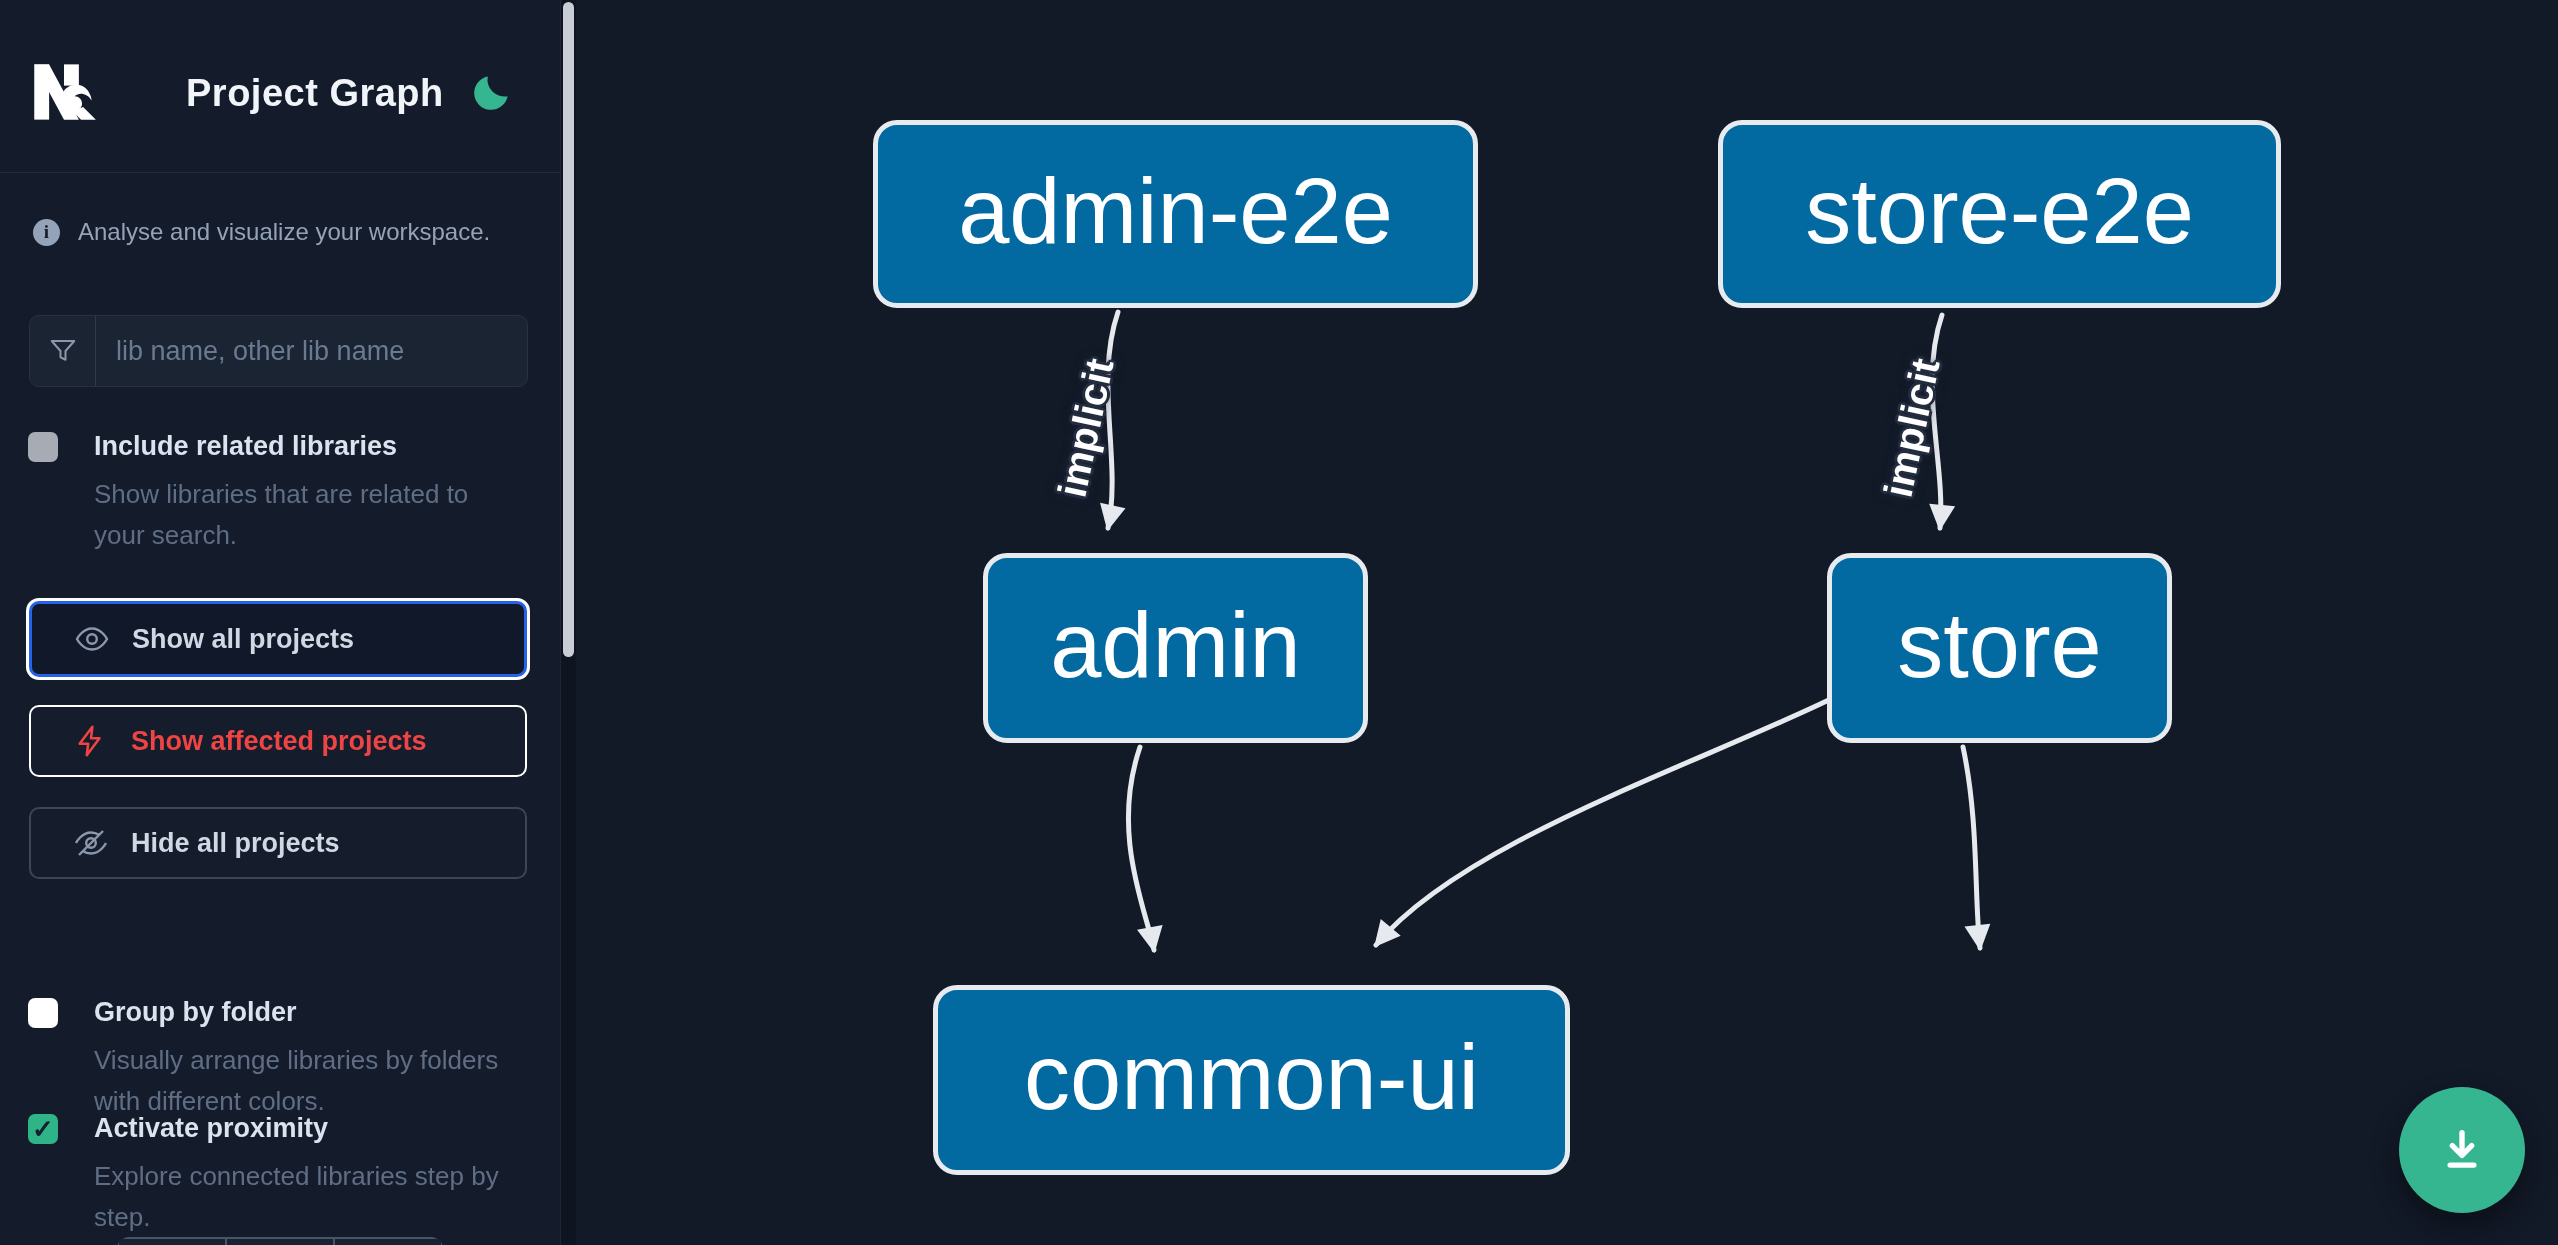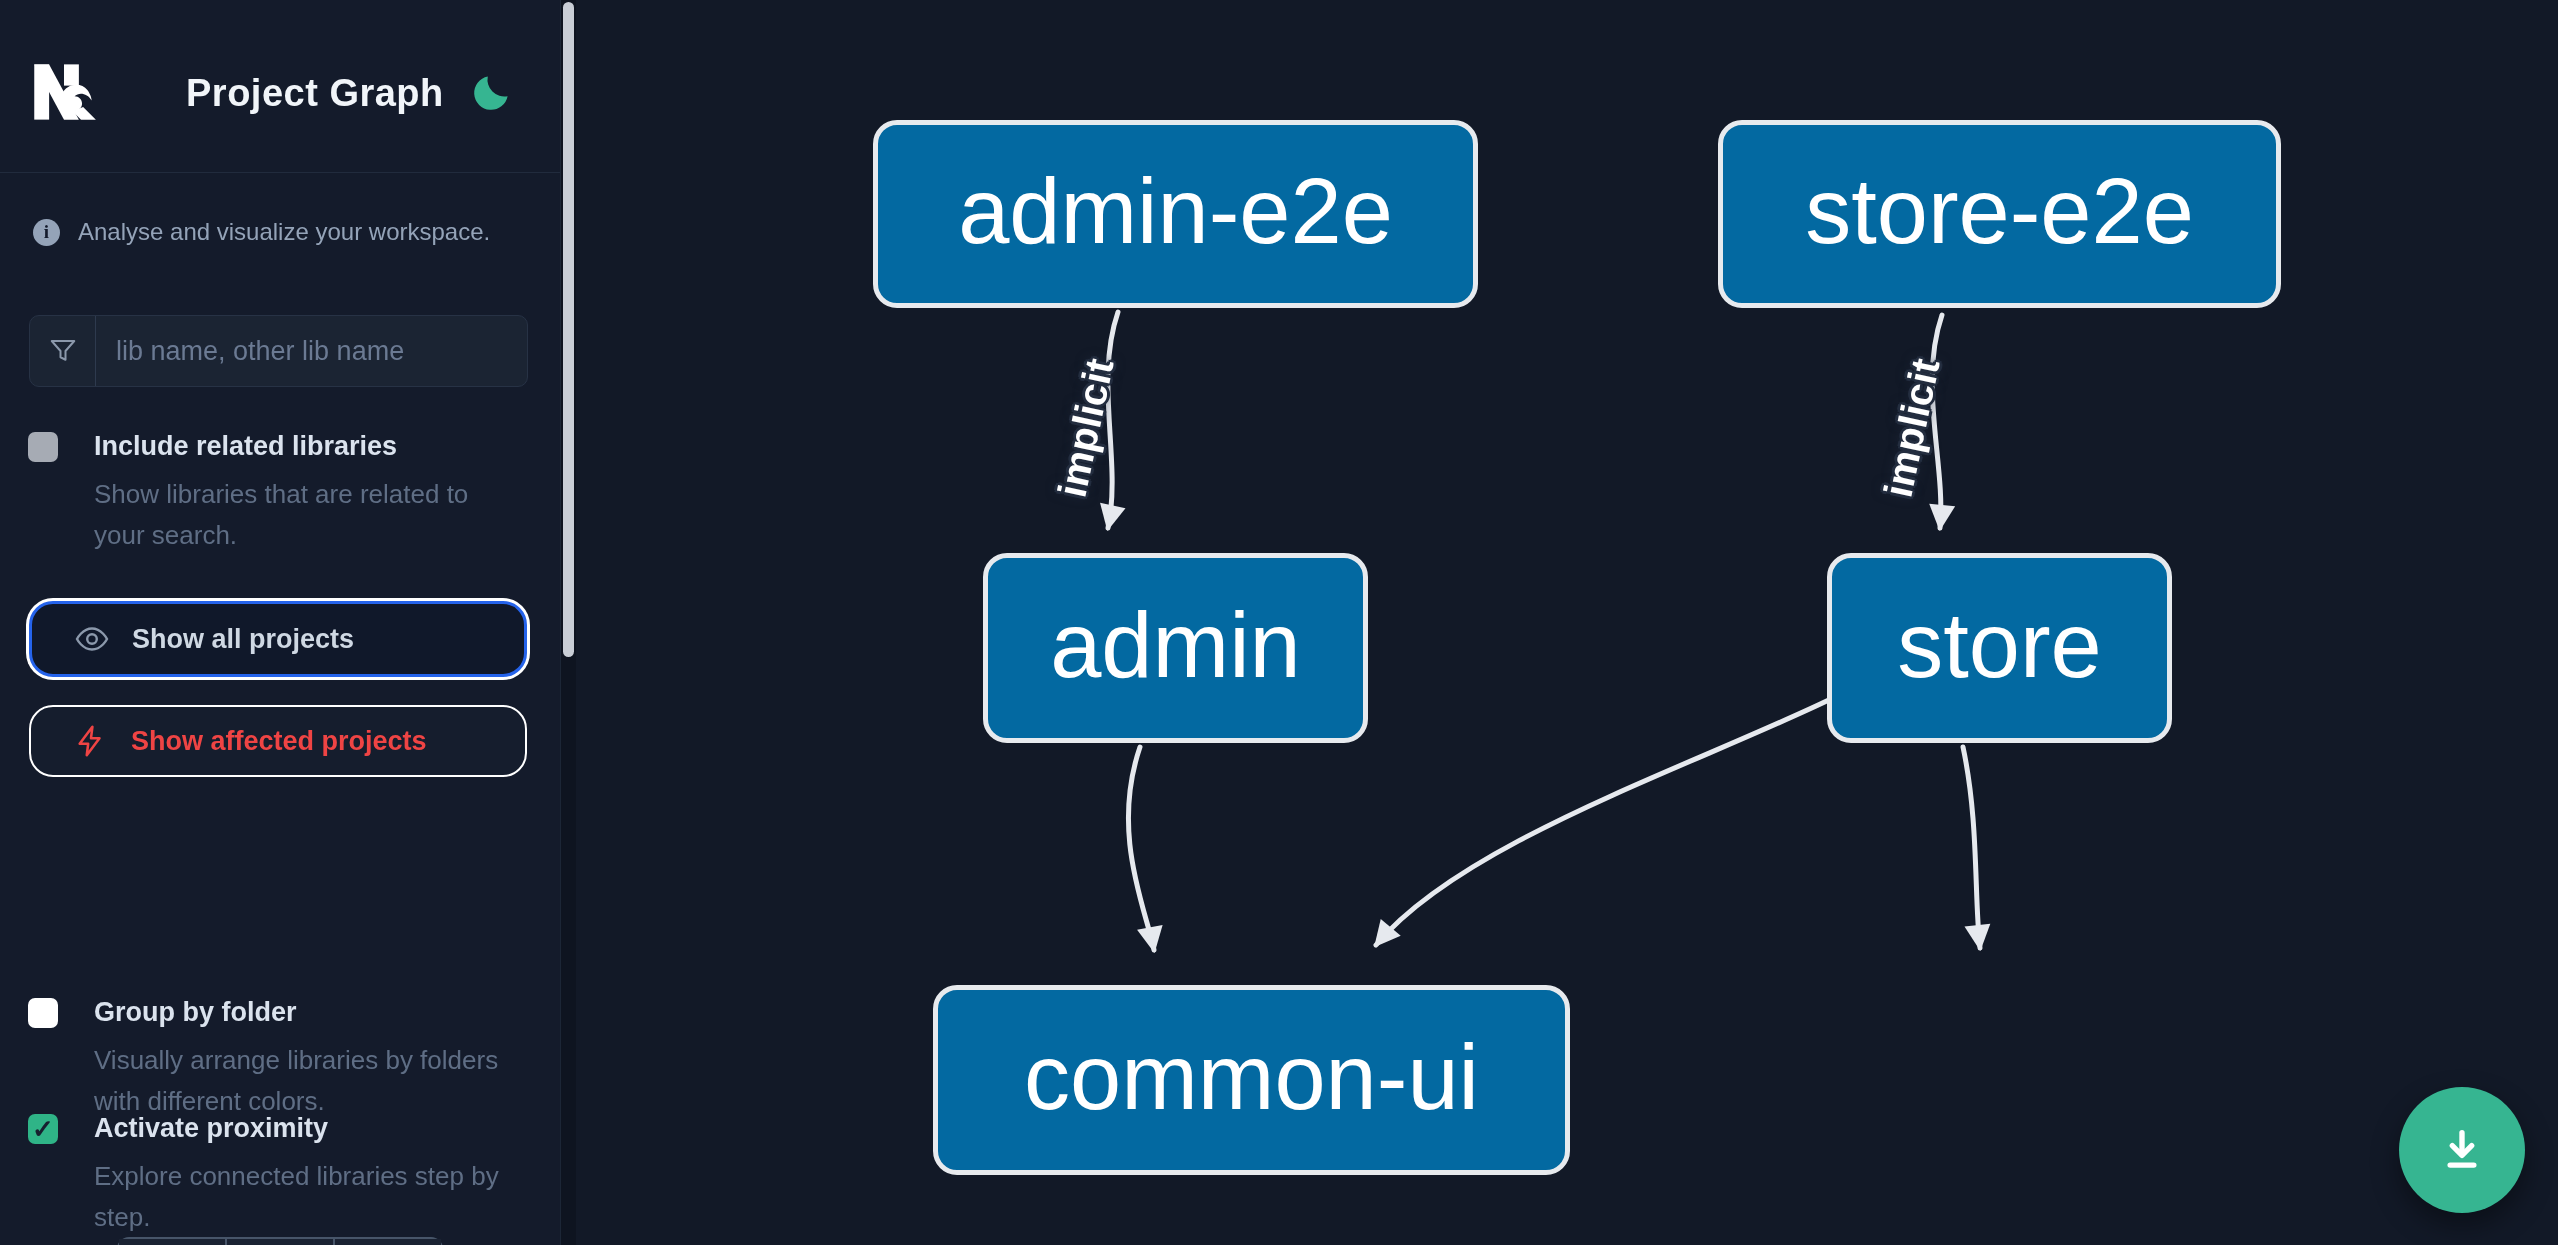--- a/index.html
+++ b/index.html
@@ -35,21 +35,21 @@
   .opt-block { position:absolute; left:28px; width:500px; }
   .opt-row { display:flex; gap:36px; }
   .checkbox { width:30px; height:30px; border-radius:7px; flex:0 0 30px; margin-top:2px; }
   .cb-gray  { background:#a6abb4; }
   .cb-white { background:#ffffff; }
   .cb-green { background:#2fb487; display:flex; align-items:center; justify-content:center; }
   .cb-check { font-size:26px; color:#17202f; font-weight:700; line-height:1; }
   .opt-label { font-size:27px; font-weight:700; color:#dbe3ee; line-height:1.2; }
   .opt-desc { margin-top:12px; font-size:26px; color:#5f6e85; line-height:1.55; width:430px; }
 
-  .action-btn { position:absolute; left:29px; width:498px; height:72px; border-radius:24px;
+  .action-btn { position:absolute; left:29px; width:498px; height:72px; border-radius:10px;
                 display:flex; align-items:center; gap:22px; padding-left:42px;
                 background:#151d2d; cursor:pointer; }
   .btn-focused { top:601px; height:76px; border:3px solid #2563eb;
                  box-shadow:0 0 0 3px #ffffff; background:#10182a; }
   .btn-affected { top:705px; border:2px solid #ffffff; }
   .btn-default { top:807px; border:2px solid #3b4658; }
   .btn-label { font-size:27px; font-weight:700; color:#cfd8e3; }
   .btn-affected .btn-label { color:#ef4444; }
   .btn-icon { width:36px; height:36px; display:flex; align-items:center; justify-content:center; }
 
@@ -152,20 +152,30 @@
 
     <div class="action-btn btn-affected">
       <span class="btn-icon">
         <svg width="34" height="34" viewBox="0 0 24 24" fill="none" stroke="#ef4444" stroke-width="1.8" stroke-linejoin="round">
           <path d="M13 2 4 14h6l-1 8 9-12h-6l1-8z"></path>
         </svg>
       </span>
       <span class="btn-label">Show affected projects</span>
     </div>
 
+    <div class="action-btn btn-default">
+      <span class="btn-icon">
+        <svg width="36" height="36" viewBox="0 0 24 24" fill="none" stroke="#8b98ab" stroke-width="1.6">
+          <path d="M2 12s3.5-7 10-7c2.2 0 4 .7 5.6 1.7M22 12s-3.5 7-10 7c-2.2 0-4-.7-5.6-1.7"></path>
+          <circle cx="12" cy="12" r="3.2"></circle>
+          <line x1="4" y1="20" x2="20" y2="4"></line>
+        </svg>
+      </span>
+      <span class="btn-label">Hide all projects</span>
+    </div>
 
     <div class="opt-block" style="top:996px">
       <div class="opt-row">
         <span class="checkbox cb-white"></span>
         <div>
           <div class="opt-label">Group by folder</div>
           <div class="opt-desc">Visually arrange libraries by folders with different colors.</div>
         </div>
       </div>
     </div>

